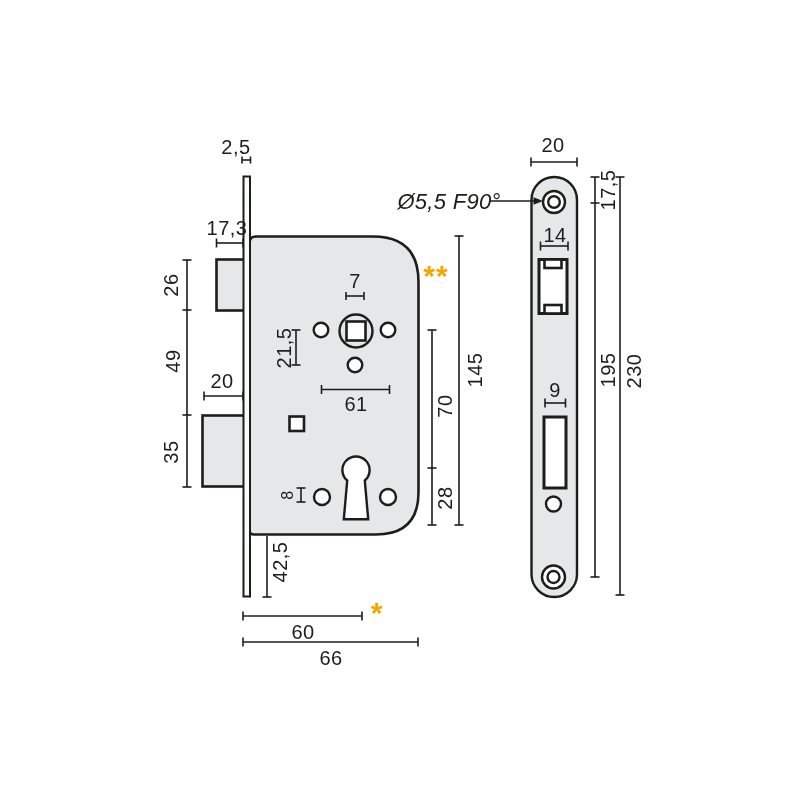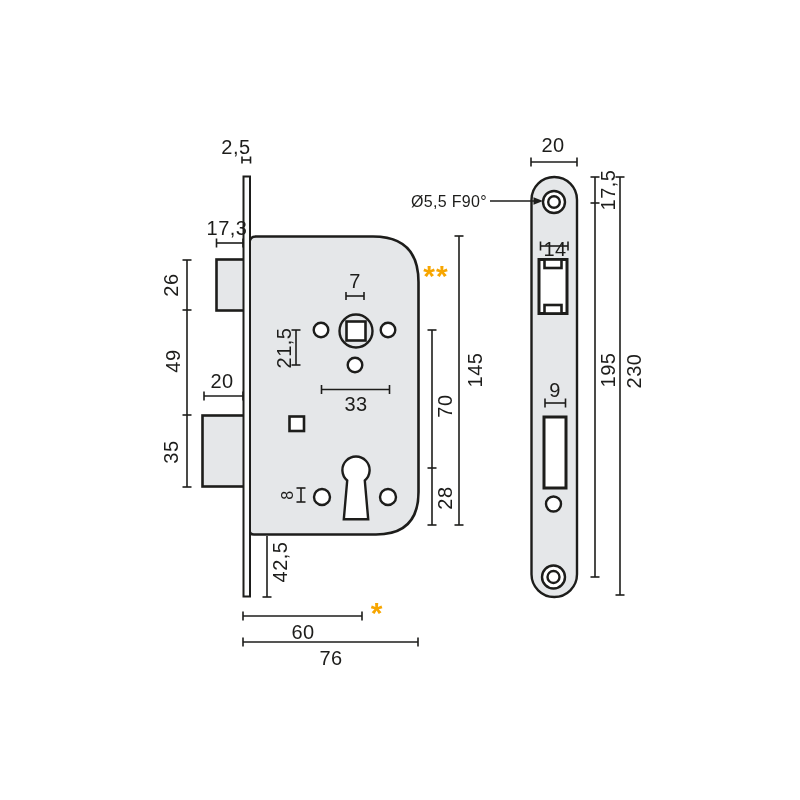--- a/index.html
+++ b/index.html
@@ -7,21 +7,21 @@
     position:relative;width:660px;height:800px;background:#ffffff;
     font-family:"Liberation Sans",sans-serif;color:#1d1d1b;overflow:hidden;
   }
   .layer{position:absolute;left:0;top:0;}
   .dim{
     position:absolute;font-size:20px;letter-spacing:0.5px;white-space:nowrap;
     transform:translate(-50%,-50%);color:#1d1d1b;line-height:1;
   }
   .dim.v{transform:translate(-50%,-50%) rotate(-90deg);}
   .dim.small{font-size:16px;}
-  .dim.spec{font-size:16px;letter-spacing:0.3px;}
+  .dim.spec{font-size:22px;letter-spacing:0.3px;font-style:italic;}
   .star{
     position:absolute;font-size:30px;font-weight:bold;color:#f7a600;
     line-height:1;transform:translateX(-50%);white-space:nowrap;letter-spacing:1px;
   }
 </style>
 </head>
 <body>
 
 <div class="canvas">
 
@@ -180,32 +180,32 @@
   </svg>
 
   <div class="dim" style="left:236px;top:147px">2,5</div>
   <div class="dim" style="left:227px;top:228px">17,3</div>
   <div class="dim v" style="left:171px;top:285px">26</div>
   <div class="dim v" style="left:173px;top:361px">49</div>
   <div class="dim" style="left:222px;top:381px">20</div>
   <div class="dim v" style="left:171px;top:452px">35</div>
   <div class="dim" style="left:355px;top:281px">7</div>
   <div class="dim v" style="left:284px;top:348px">21,5</div>
-  <div class="dim" style="left:356px;top:404px">33</div>
+  <div class="dim" style="left:356px;top:404px">61</div>
   <div class="dim v small" style="left:288px;top:495px">8</div>
   <div class="dim v" style="left:280px;top:562px">42,5</div>
   <div class="dim" style="left:303px;top:632px">60</div>
-  <div class="dim" style="left:331px;top:658px">76</div>
+  <div class="dim" style="left:331px;top:658px">66</div>
   <div class="dim v" style="left:475px;top:370px">145</div>
   <div class="dim v" style="left:445px;top:406px">70</div>
   <div class="dim v" style="left:445px;top:498px">28</div>
   <div class="dim spec" style="left:449px;top:202px">Ø5,5 F90°</div>
   <div class="dim" style="left:553px;top:145px">20</div>
   <div class="dim v" style="left:608px;top:190px">17,5</div>
-  <div class="dim" style="left:555px;top:249px">14</div>
+  <div class="dim" style="left:555px;top:235px">14</div>
   <div class="dim v" style="left:608px;top:370px">195</div>
   <div class="dim v" style="left:634px;top:371px">230</div>
   <div class="dim" style="left:555px;top:390px">9</div>
 
   <div class="star" style="left:436px;top:261px">**</div>
   <div class="star" style="left:377px;top:598px">*</div>
 
 </div>
 
 </body></html>

